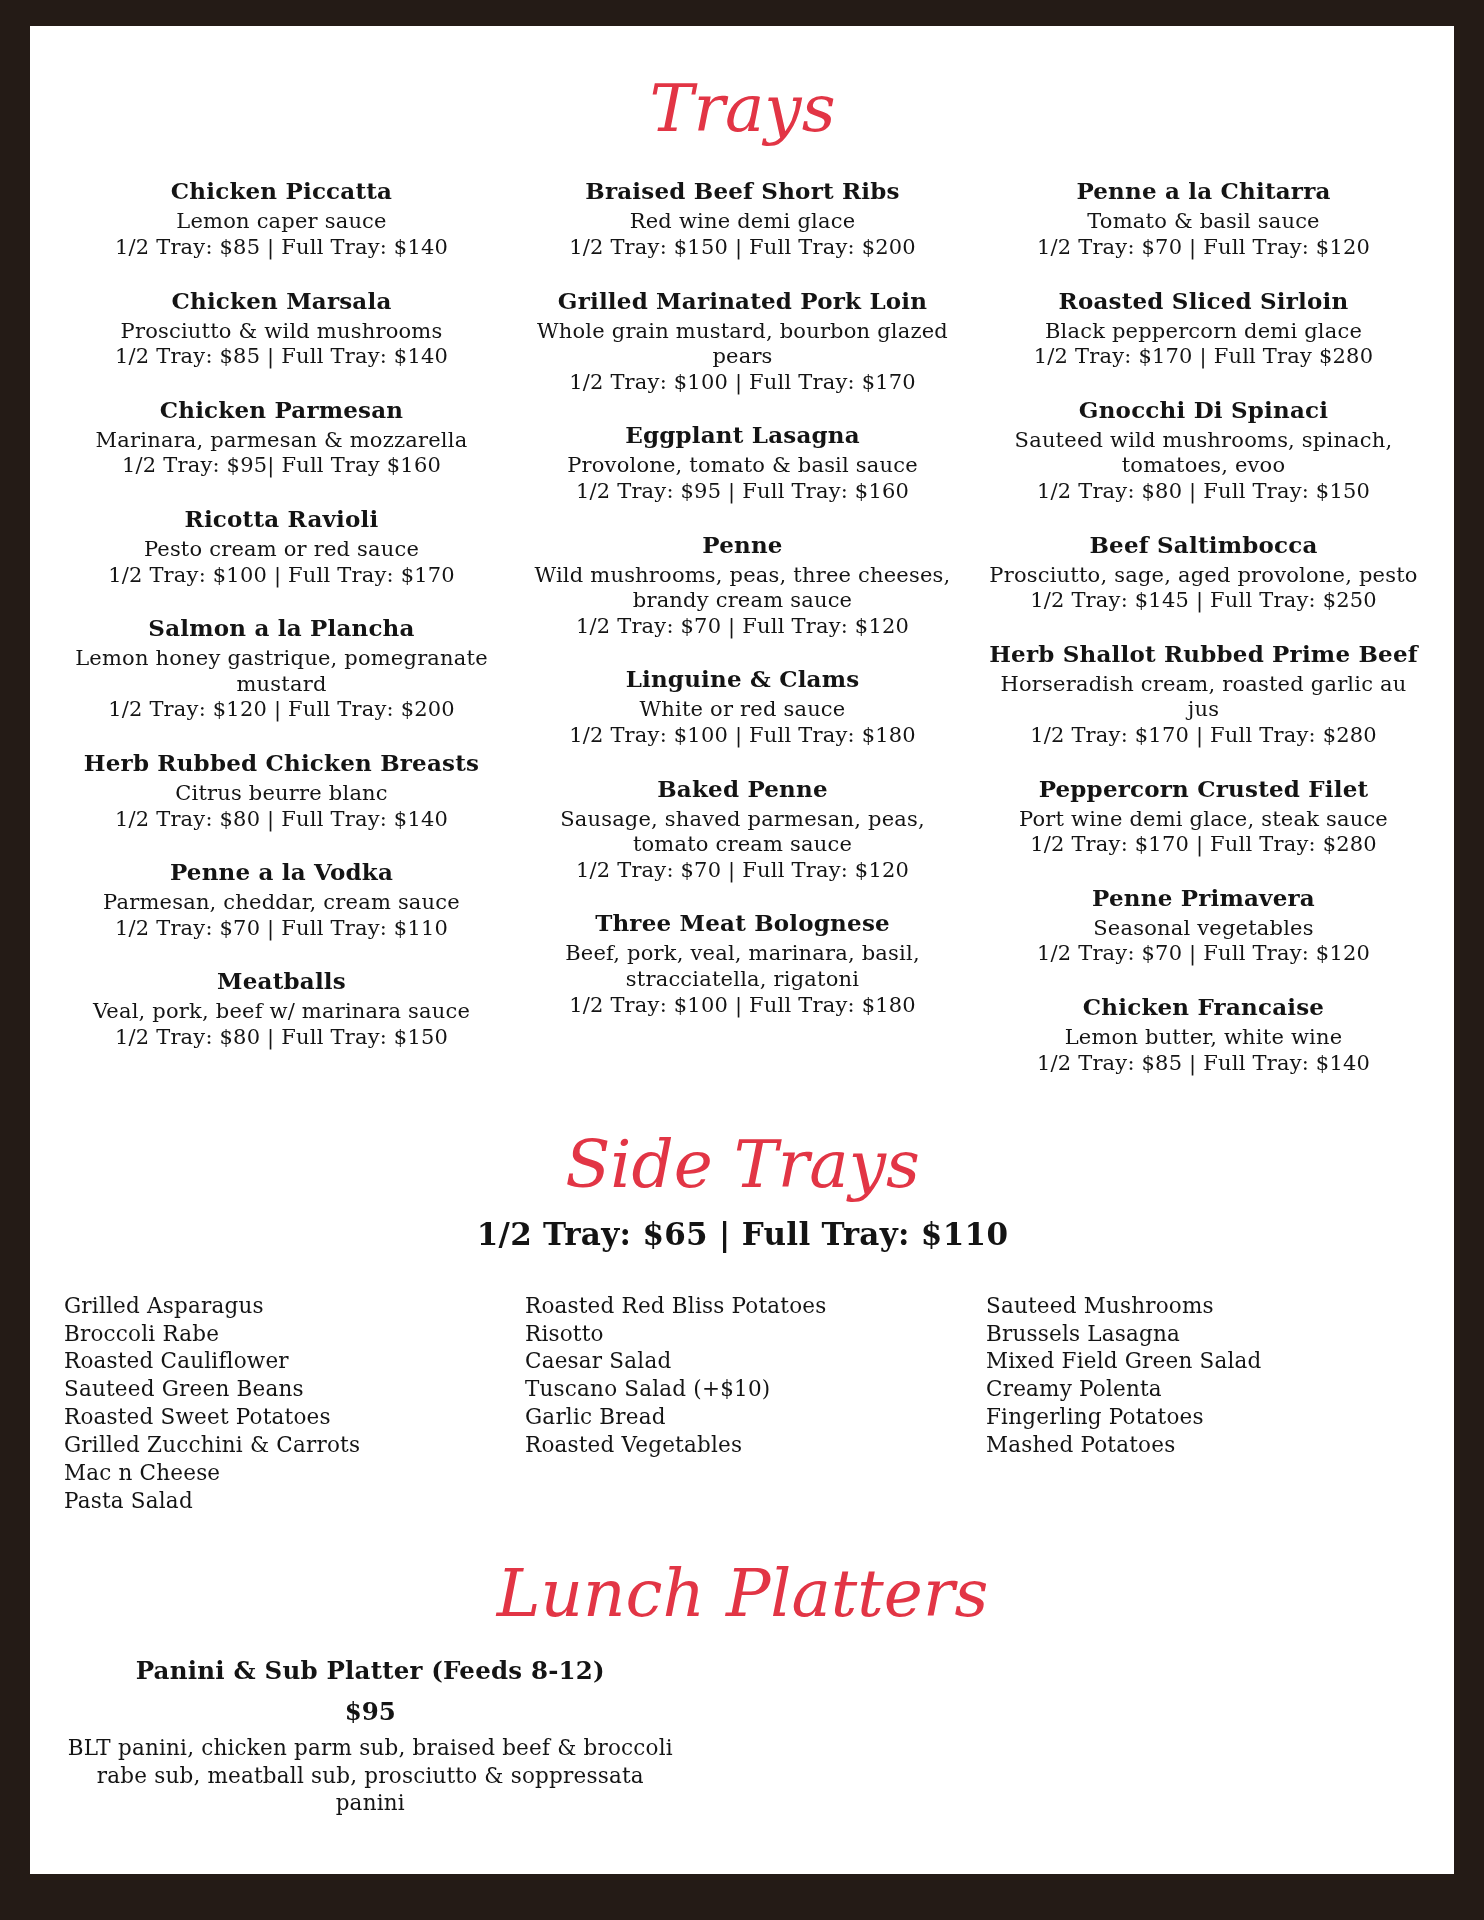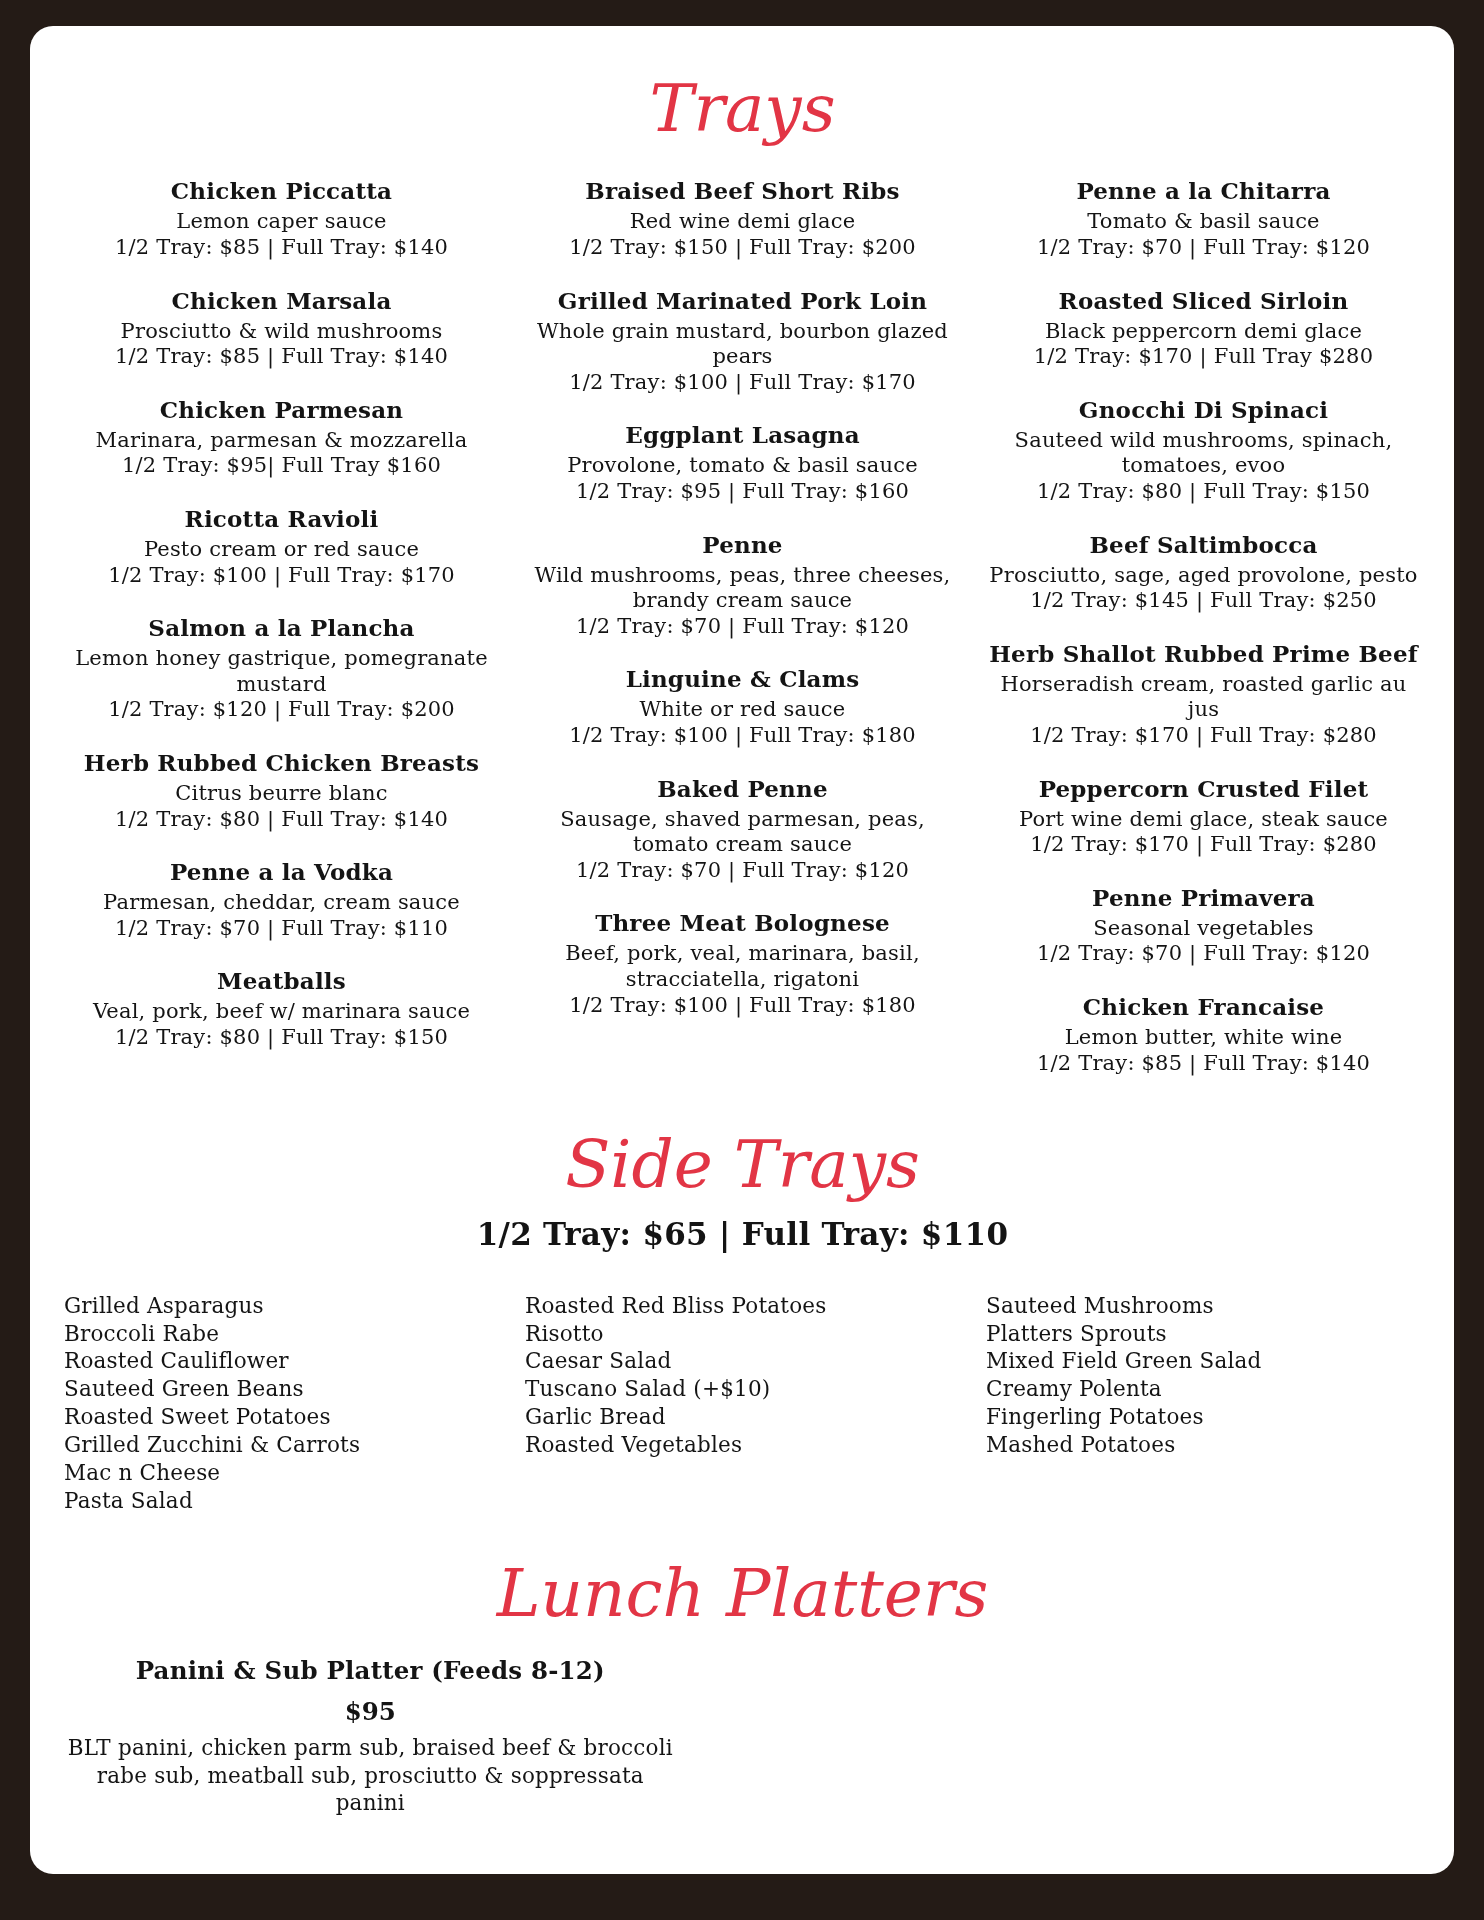--- a/index.html
+++ b/index.html
@@ -7,21 +7,20 @@
     width: 1484px; height: 1920px; box-sizing: border-box;
     background: #241b16;
     padding: 26px 30px 46px 30px;
   }
   .sheet {
     background: #ffffff; width: 100%; height: 100%; box-sizing: border-box;
     padding: 34px 33px 0 34px;
     font-family: "DejaVu Serif", serif;
     color: #141414;
     overflow: hidden;
-    border-radius: 23px;
   }
   .script-title {
     text-align: center;
     font-family: "DejaVu Serif", serif;
     font-style: italic;
     font-size: 66px;
     line-height: 1.05;
     color: #e23545;
   }
   .trays-title { margin-top: 14px; }
@@ -249,21 +248,21 @@
             <span class="side-item">Tuscano Salad (+$10)</span>
 
             <span class="side-item">Garlic Bread</span>
 
             <span class="side-item">Roasted Vegetables</span>
           </div>
         <div class="side-list">
 
             <span class="side-item">Sauteed Mushrooms</span>
 
-            <span class="side-item">Platters Sprouts</span>
+            <span class="side-item">Brussels Lasagna</span>
 
             <span class="side-item">Mixed Field Green Salad</span>
 
             <span class="side-item">Creamy Polenta</span>
 
             <span class="side-item">Fingerling Potatoes</span>
 
             <span class="side-item">Mashed Potatoes</span>
           </div>
       </div>

